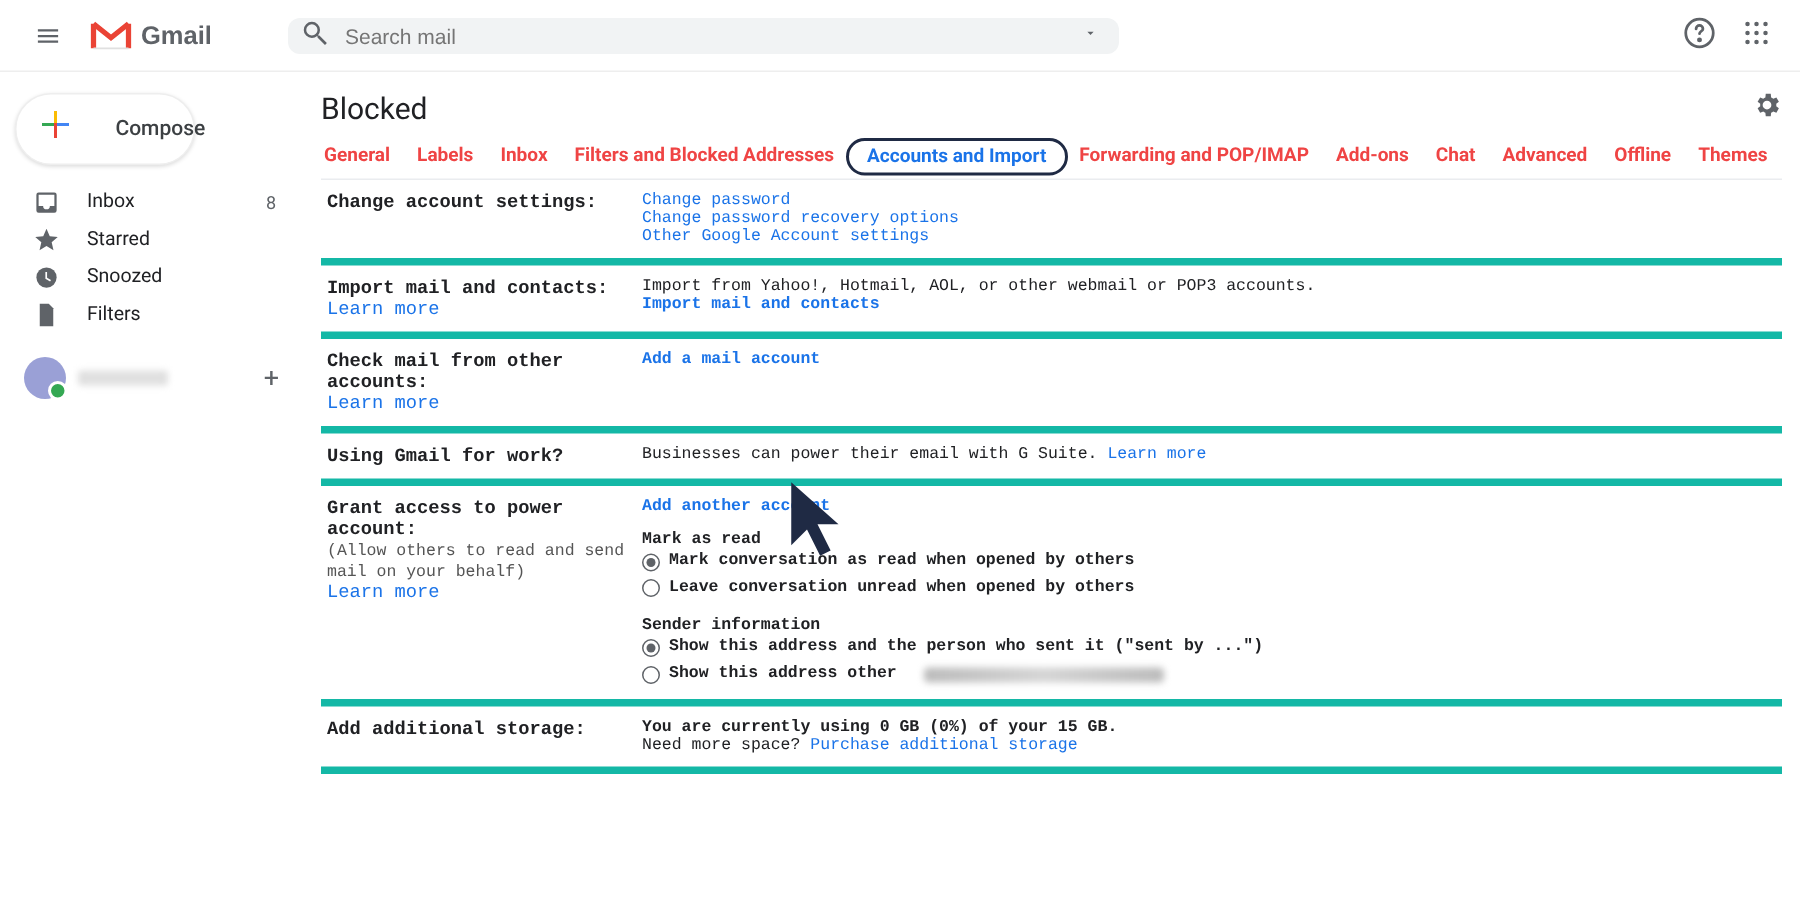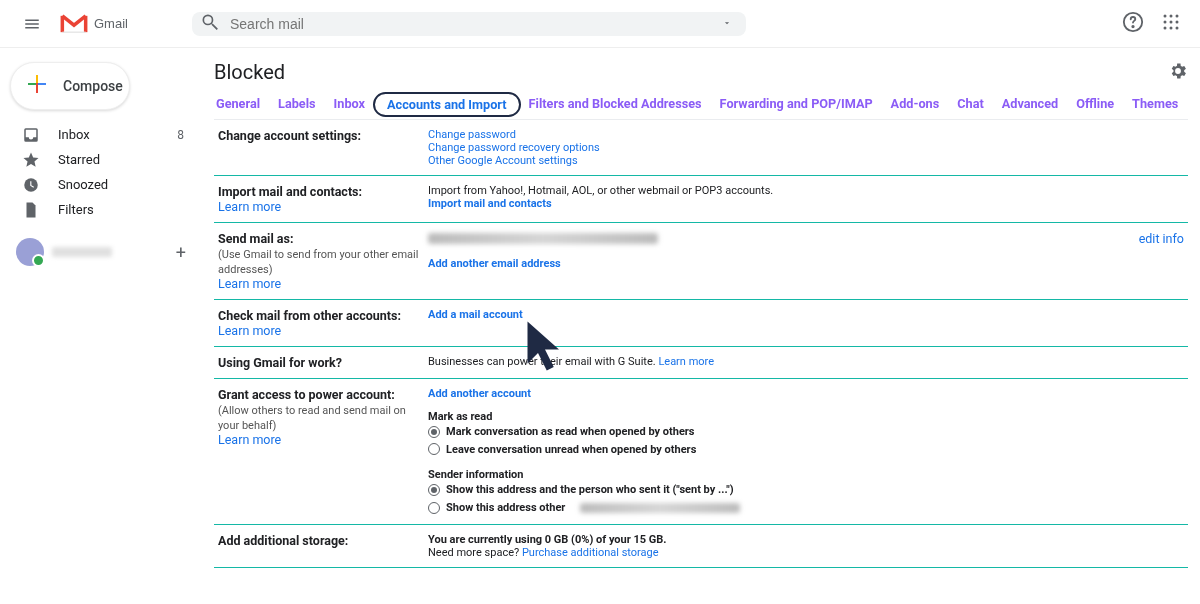--- a/index.html
+++ b/index.html
@@ -62,21 +62,21 @@
     width: 200px;
     padding-top: 12px;
   }
   .compose-btn {
     margin: 2px 0 12px 10px;
     height: 48px; width: 120px;
     border-radius: 24px;
     background: #fff;
     border: 1px solid #eee;
     box-shadow: 0 1px 3px rgba(0,0,0,0.15);
-    display: flex; align-items: center; gap: 14px;
+    display: flex; align-items: center; gap: 28px;
     padding-left: 14px;
     cursor: pointer;
     font-size: 14px;
     font-weight: 500;
     color: #3c4043;
   }
   .plus-icon {
     font-size: 22px; font-weight: 400;
   }
   .side-list { margin-top: 6px; }
@@ -136,32 +136,32 @@
     display:flex; align-items:center;
     padding-bottom: 2px;
   }
   .settings-title { font-size:20px; font-weight:400; flex:1; }
   .tabs {
     display:flex; gap:18px;
     font-size:12.7px; font-weight:700; color:#202124;
     padding: 10px 0 6px 2px;
     border-bottom: 1px solid #eaecef;
   }
-  .tab { cursor:pointer; color:#8b5cf6; }
+  .tab { cursor:pointer; color:#ef4444; }
   .tab.active {
     color:#1a73e8;
     border:2.5px solid #1f2a44;
     border-radius:18px;
     padding:3px 12px;
     margin:-4px -10px;
     font-weight:700;
   }
   .settings-table { border-collapse:collapse; width:100%; }
   .settings-table td { vertical-align:top; padding:8px 4px; }
-  .settings-table tr { border-bottom:1px solid #14b8a6; }
+  .settings-table tr { border-bottom:5px solid #14b8a6;font-family:Liberation Mono, monospace; }
   .col-label { width:210px; font-size:12.5px; }
   .col-main { font-size:11px; }
   .col-right { width:90px; text-align:right; font-size:12.5px; }
   .sub { font-size:11px; color:#555; }
   .link { color:#1a73e8; cursor:pointer; }
   .bold { font-weight:700; }
   .blur-email {
     display:inline-block; width:230px; height:11px;
     background:linear-gradient(90deg,rgba(120,120,120,0.5),rgba(150,150,150,0.4),rgba(120,120,120,0.5));
     filter:blur(2.5px); border-radius:3px;
@@ -194,21 +194,21 @@
         <path d="M3 6h18v2H3zM3 11h18v2H3zM3 16h18v2H3z"></path>
       </svg>
   </div>
   <div class="logo-wrap">
     <svg width="28" height="22" viewBox="0 0 48 36">
       <path d="M4 4 L24 20 L44 4" fill="none" stroke="#ea4335" stroke-width="6"></path>
       <path d="M4 4 L4 32" stroke="#ea4335" stroke-width="6"></path>
       <path d="M44 4 L44 32" stroke="#ea4335" stroke-width="6"></path>
       <path d="M4 32 L44 32" stroke="#e0e0e0" stroke-width="2"></path>
     </svg>
-    <span class="logo-m" style="font-size:13px;color:#5f6368;margin-left:6px;">Gmail</span>
+    <span class="logo-m" style="font-size:17px;color:#5f6368;margin-left:6px;font-weight:bold;">Gmail</span>
   </div>
   <div class="searchbar">
     <span>
       <svg width="20" height="20" viewBox="0 0 24 24" fill="#5f6368">
           <path d="M15.5 14h-.79l-.28-.27A6.47 6.47 0 0016 9.5 6.5 6.5 0 109.5 16a6.47 6.47 0 004.23-1.57l.27.28v.79L20 21.5 21.5 20zM9.5 14A4.5 4.5 0 119.5 5a4.5 4.5 0 010 9z"></path>
         </svg>
     </span>
     <input placeholder="Search mail" style="">
     <span style="padding:0 6px;cursor:pointer;">
       <svg width="10" height="10" viewBox="0 0 24 24" fill="#5f6368">
@@ -301,22 +301,22 @@
     <span class="gear-icon">
       <svg width="20" height="20" viewBox="0 0 24 24" fill="#5f6368">
           <path d="M19.4 13a7.5 7.5 0 000-2l2.1-1.6-2-3.5-2.5 1a7.4 7.4 0 00-1.7-1L15 3h-4l-.3 2.9a7.4 7.4 0 00-1.7 1l-2.5-1-2 3.5L6.6 11a7.5 7.5 0 000 2l-2.1 1.6 2 3.5 2.5-1a7.4 7.4 0 001.7 1L11 21h4l.3-2.9a7.4 7.4 0 001.7-1l2.5 1 2-3.5zM12 15.5A3.5 3.5 0 1112 8.5a3.5 3.5 0 010 7z"></path>
         </svg>
     </span>
   </div>
   <div class="tabs">
     <span class="tab">General</span>
     <span class="tab">Labels</span>
     <span class="tab">Inbox</span>
+    <span class="tab">Filters and Blocked Addresses</span>
     <span class="tab active">Accounts and Import</span>
-    <span class="tab">Filters and Blocked Addresses</span>
     <span class="tab">Forwarding and POP/IMAP</span>
     <span class="tab">Add-ons</span>
     <span class="tab">Chat</span>
     <span class="tab">Advanced</span>
     <span class="tab">Offline</span>
     <span class="tab">Themes</span>
   </div>
 
   <table class="settings-table">
 
@@ -336,32 +336,20 @@
         <span class="bold">Import mail and contacts:</span><br>
         <span class="link">Learn more</span>
       </td>
       <td class="col-main">
         <span>Import from Yahoo!, Hotmail, AOL, or other webmail or POP3 accounts.</span><br>
         <span class="link bold">Import mail and contacts</span>
       </td>
       <td class="col-right"></td>
     </tr>
 
-    <tr>
-      <td class="col-label">
-        <span class="bold">Send mail as:</span><br>
-        <span class="sub">(Use Gmail to send from your other email addresses)</span><br>
-        <span class="link">Learn more</span>
-      </td>
-      <td class="col-main">
-        <span class="blur-email"></span><br><br>
-        <span class="link bold">Add another email address</span>
-      </td>
-      <td class="col-right"><span class="link">edit info</span></td>
-    </tr>
 
     <tr>
       <td class="col-label">
         <span class="bold">Check mail from other accounts:</span><br>
         <span class="link">Learn more</span>
       </td>
       <td class="col-main">
         <span class="link bold">Add a mail account</span>
       </td>
       <td class="col-right"></td>

